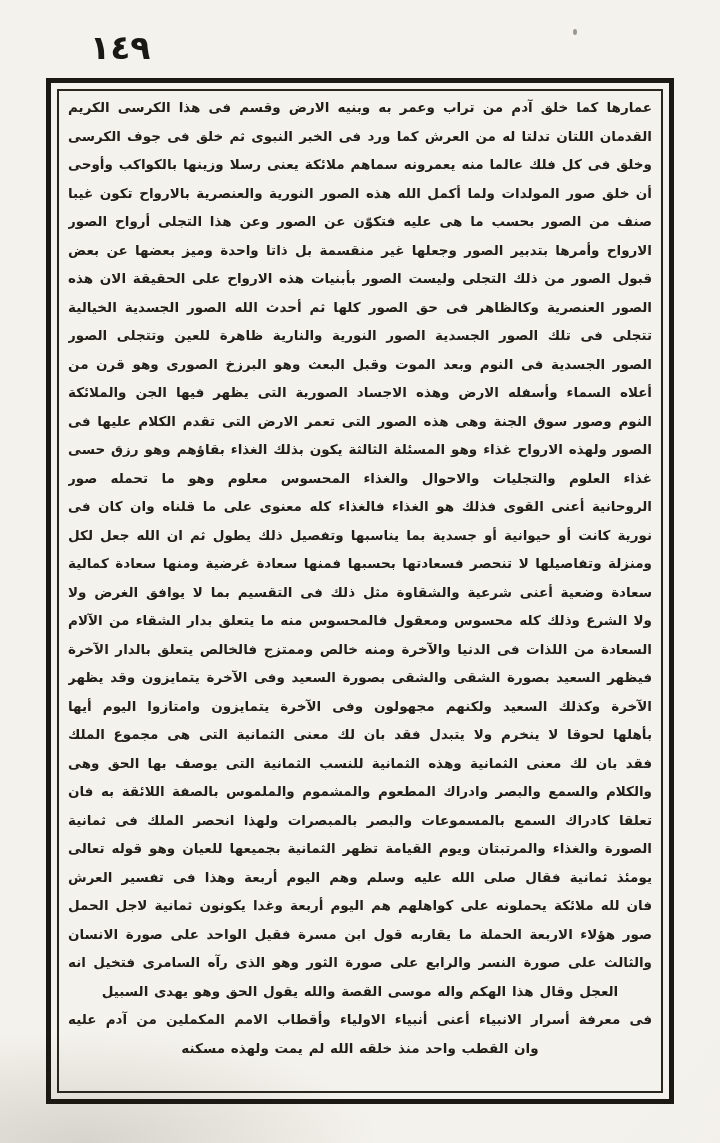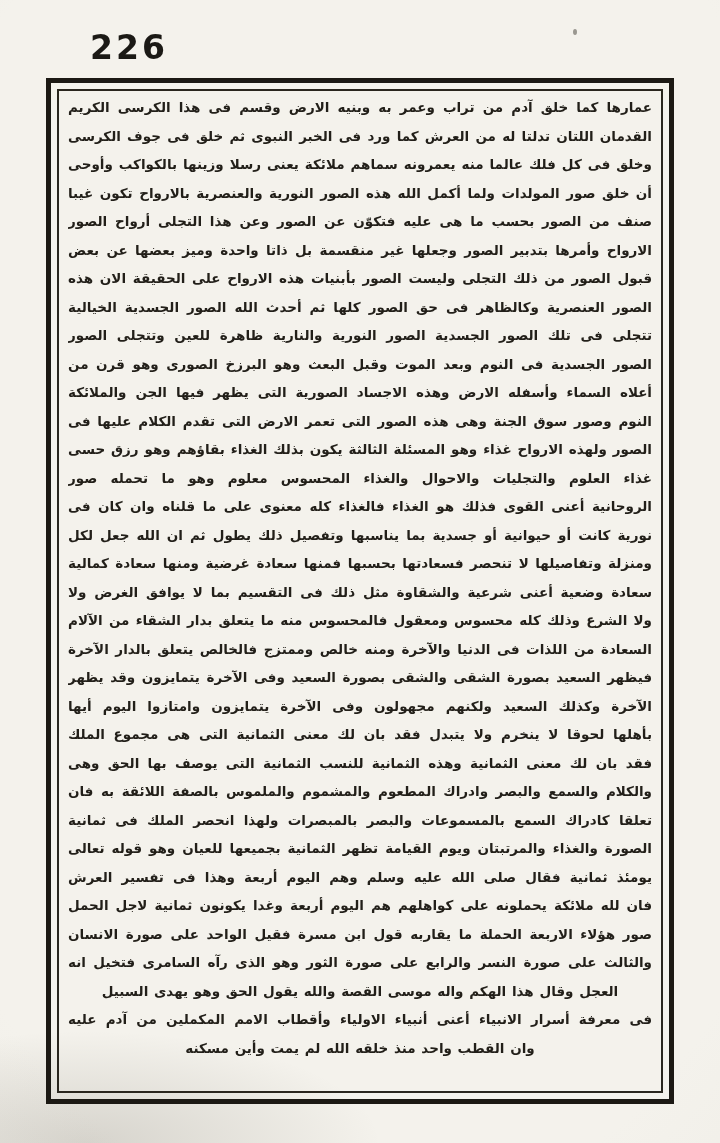--- a/index.html
+++ b/index.html
@@ -50,21 +50,21 @@
     position: absolute; left: 573px; top: 29px;
     width: 4px; height: 6px; border-radius: 50%;
     background: #6a675f; opacity: 0.65;
   }
 </style>
 </head>
 <body>
 
 <div class="paper">
 
-  <div class="page-number">226</div>
+  <div class="page-number">١٤٩</div>
 
   <div class="speck"></div>
 
   <div class="frame">
     <div class="frame-inner">
       <div class="text-block">
 
         <div>
             <div class="line just">عمارها كما خلق آدم من تراب وعمر به وبنيه الارض وقسم فى هذا الكرسى الكريم الكلمة الى خبر وحكم وهما</div>
             <div class="line just">القدمان اللتان تدلتا له من العرش كما ورد فى الخبر النبوى ثم خلق فى جوف الكرسى الافلاك فلكا فى جوف فلك</div>
@@ -97,19 +97,19 @@
             <div class="line just">فان لله ملائكة يحملونه على كواهلهم هم اليوم أربعة وغدا يكونون ثمانية لاجل الحمل الى أرض الحشر وورد فى</div>
             <div class="line just">صور هؤلاء الاربعة الحملة ما يقاربه قول ابن مسرة فقيل الواحد على صورة الانسان والثانى على صورة الاسد</div>
             <div class="line just">والثالث على صورة النسر والرابع على صورة الثور وهو الذى رآه السامرى فتخيل انه اله موسى فصنع لقومه</div>
           </div>
 
         <div class="line center">العجل وقال هذا الهكم واله موسى القصة والله يقول الحق وهو يهدى السبيل</div>
 
 
         <div class="line just">فى معرفة أسرار الانبياء أعنى أنبياء الاولياء وأقطاب الامم المكملين من آدم عليه السلام الى محمد صلى الله عليه وسلم</div>
 
-        <div class="line center">وان القطب واحد منذ خلقه الله لم يمت وأين مسكنه</div>
+        <div class="line center">وان القطب واحد منذ خلقه الله لم يمت ولهذه مسكنه</div>
 
       </div>
     </div>
   </div>
 
 </div>
 
 </body></html>

